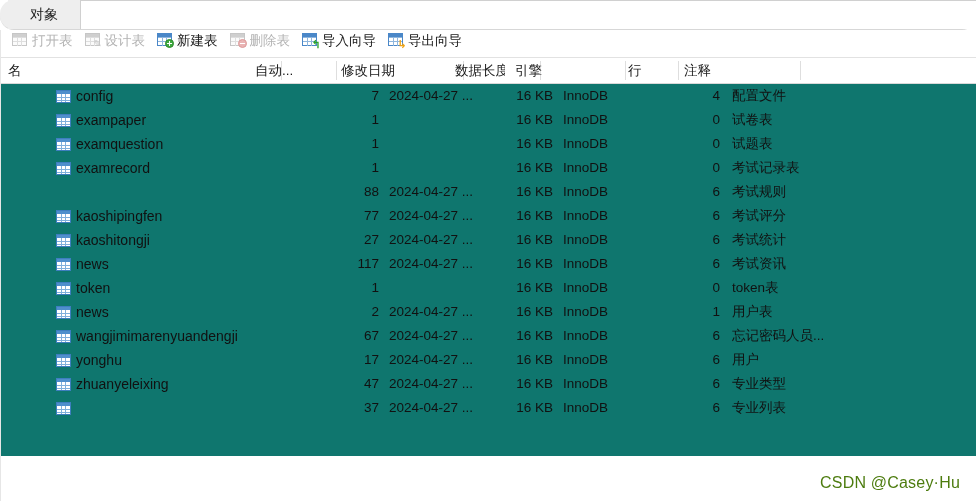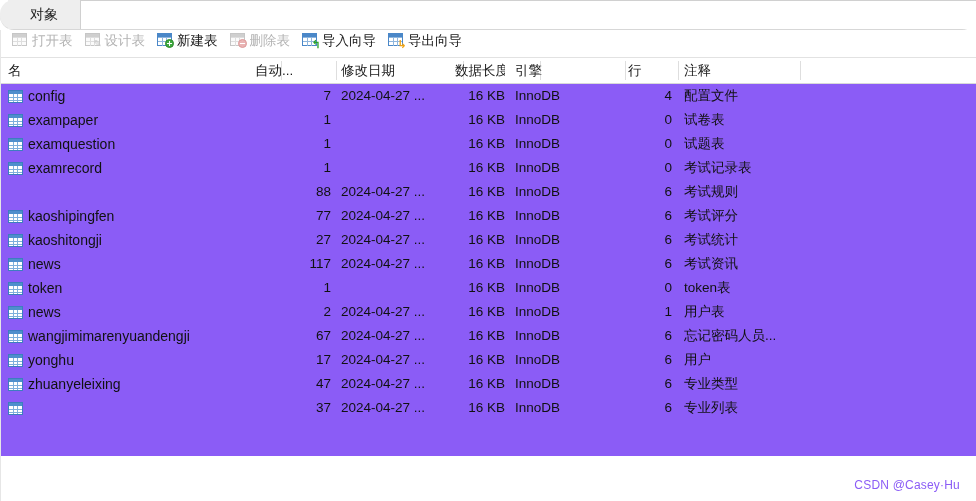--- a/index.html
+++ b/index.html
@@ -195,22 +195,23 @@
     top: 3px;
     width: 1px;
     height: 19px;
     background: #dedede;
   }
 
   
   .gridbody {
     position: relative;
     height: 372px;
-    background: #8b5cf6;
+    background: #0f766e;
     overflow: hidden;
+    padding-left: 48px;
   }
   .row {
     position: relative;
     height: 24px;
     cursor: default;
   }
   .cell {
     position: absolute;
     top: 0;
     height: 24px;
@@ -272,22 +273,22 @@
   .ticon .hl1 { top: 6px; }
   .ticon .hl2 { top: 9px; }
 
   .tname { font-size: 14px; color: #111111; }
 
   
   .watermark {
     position: absolute;
     right: 16px;
     bottom: 9px;
-    font-size: 12px;
-    color: #8b5cf6;
+    font-size: 16px;
+    color: #4d7c0f;
     letter-spacing: 0.2px;
     user-select: none;
     white-space: nowrap;
   }
   .leftedge {
     position: absolute;
     left: 0; top: 30px; bottom: 0;
     width: 1px;
     background: #e6e6e6;
   }

